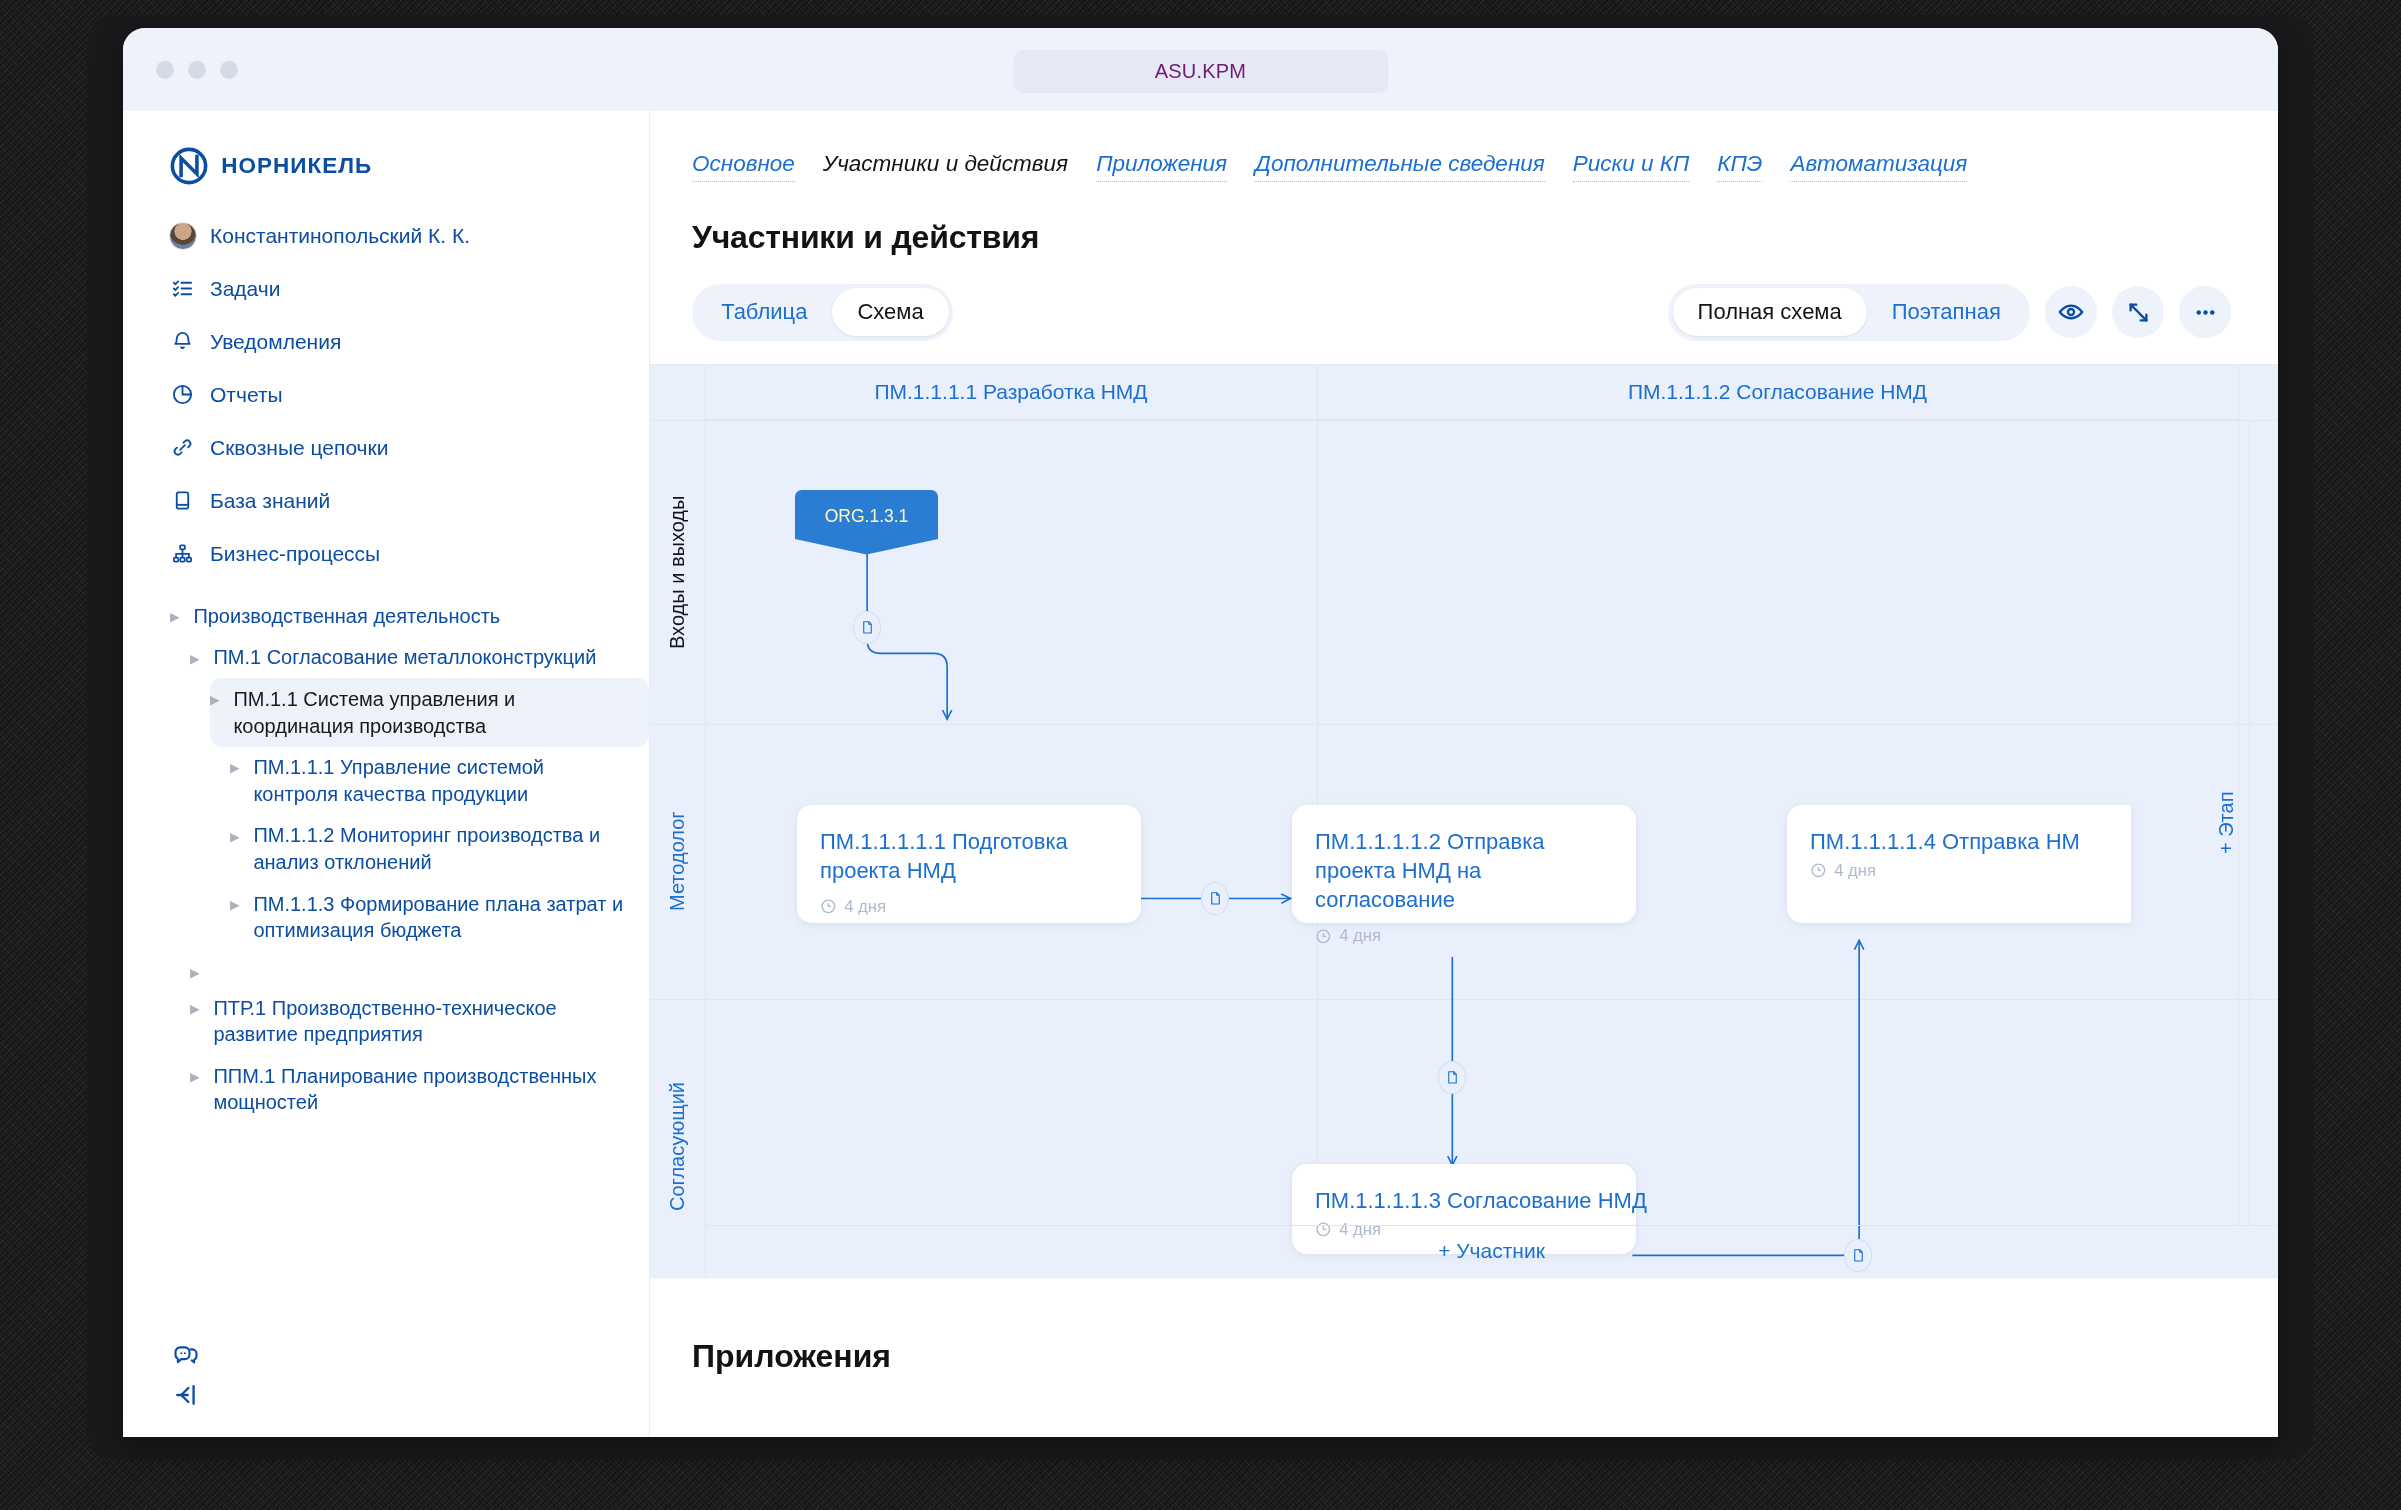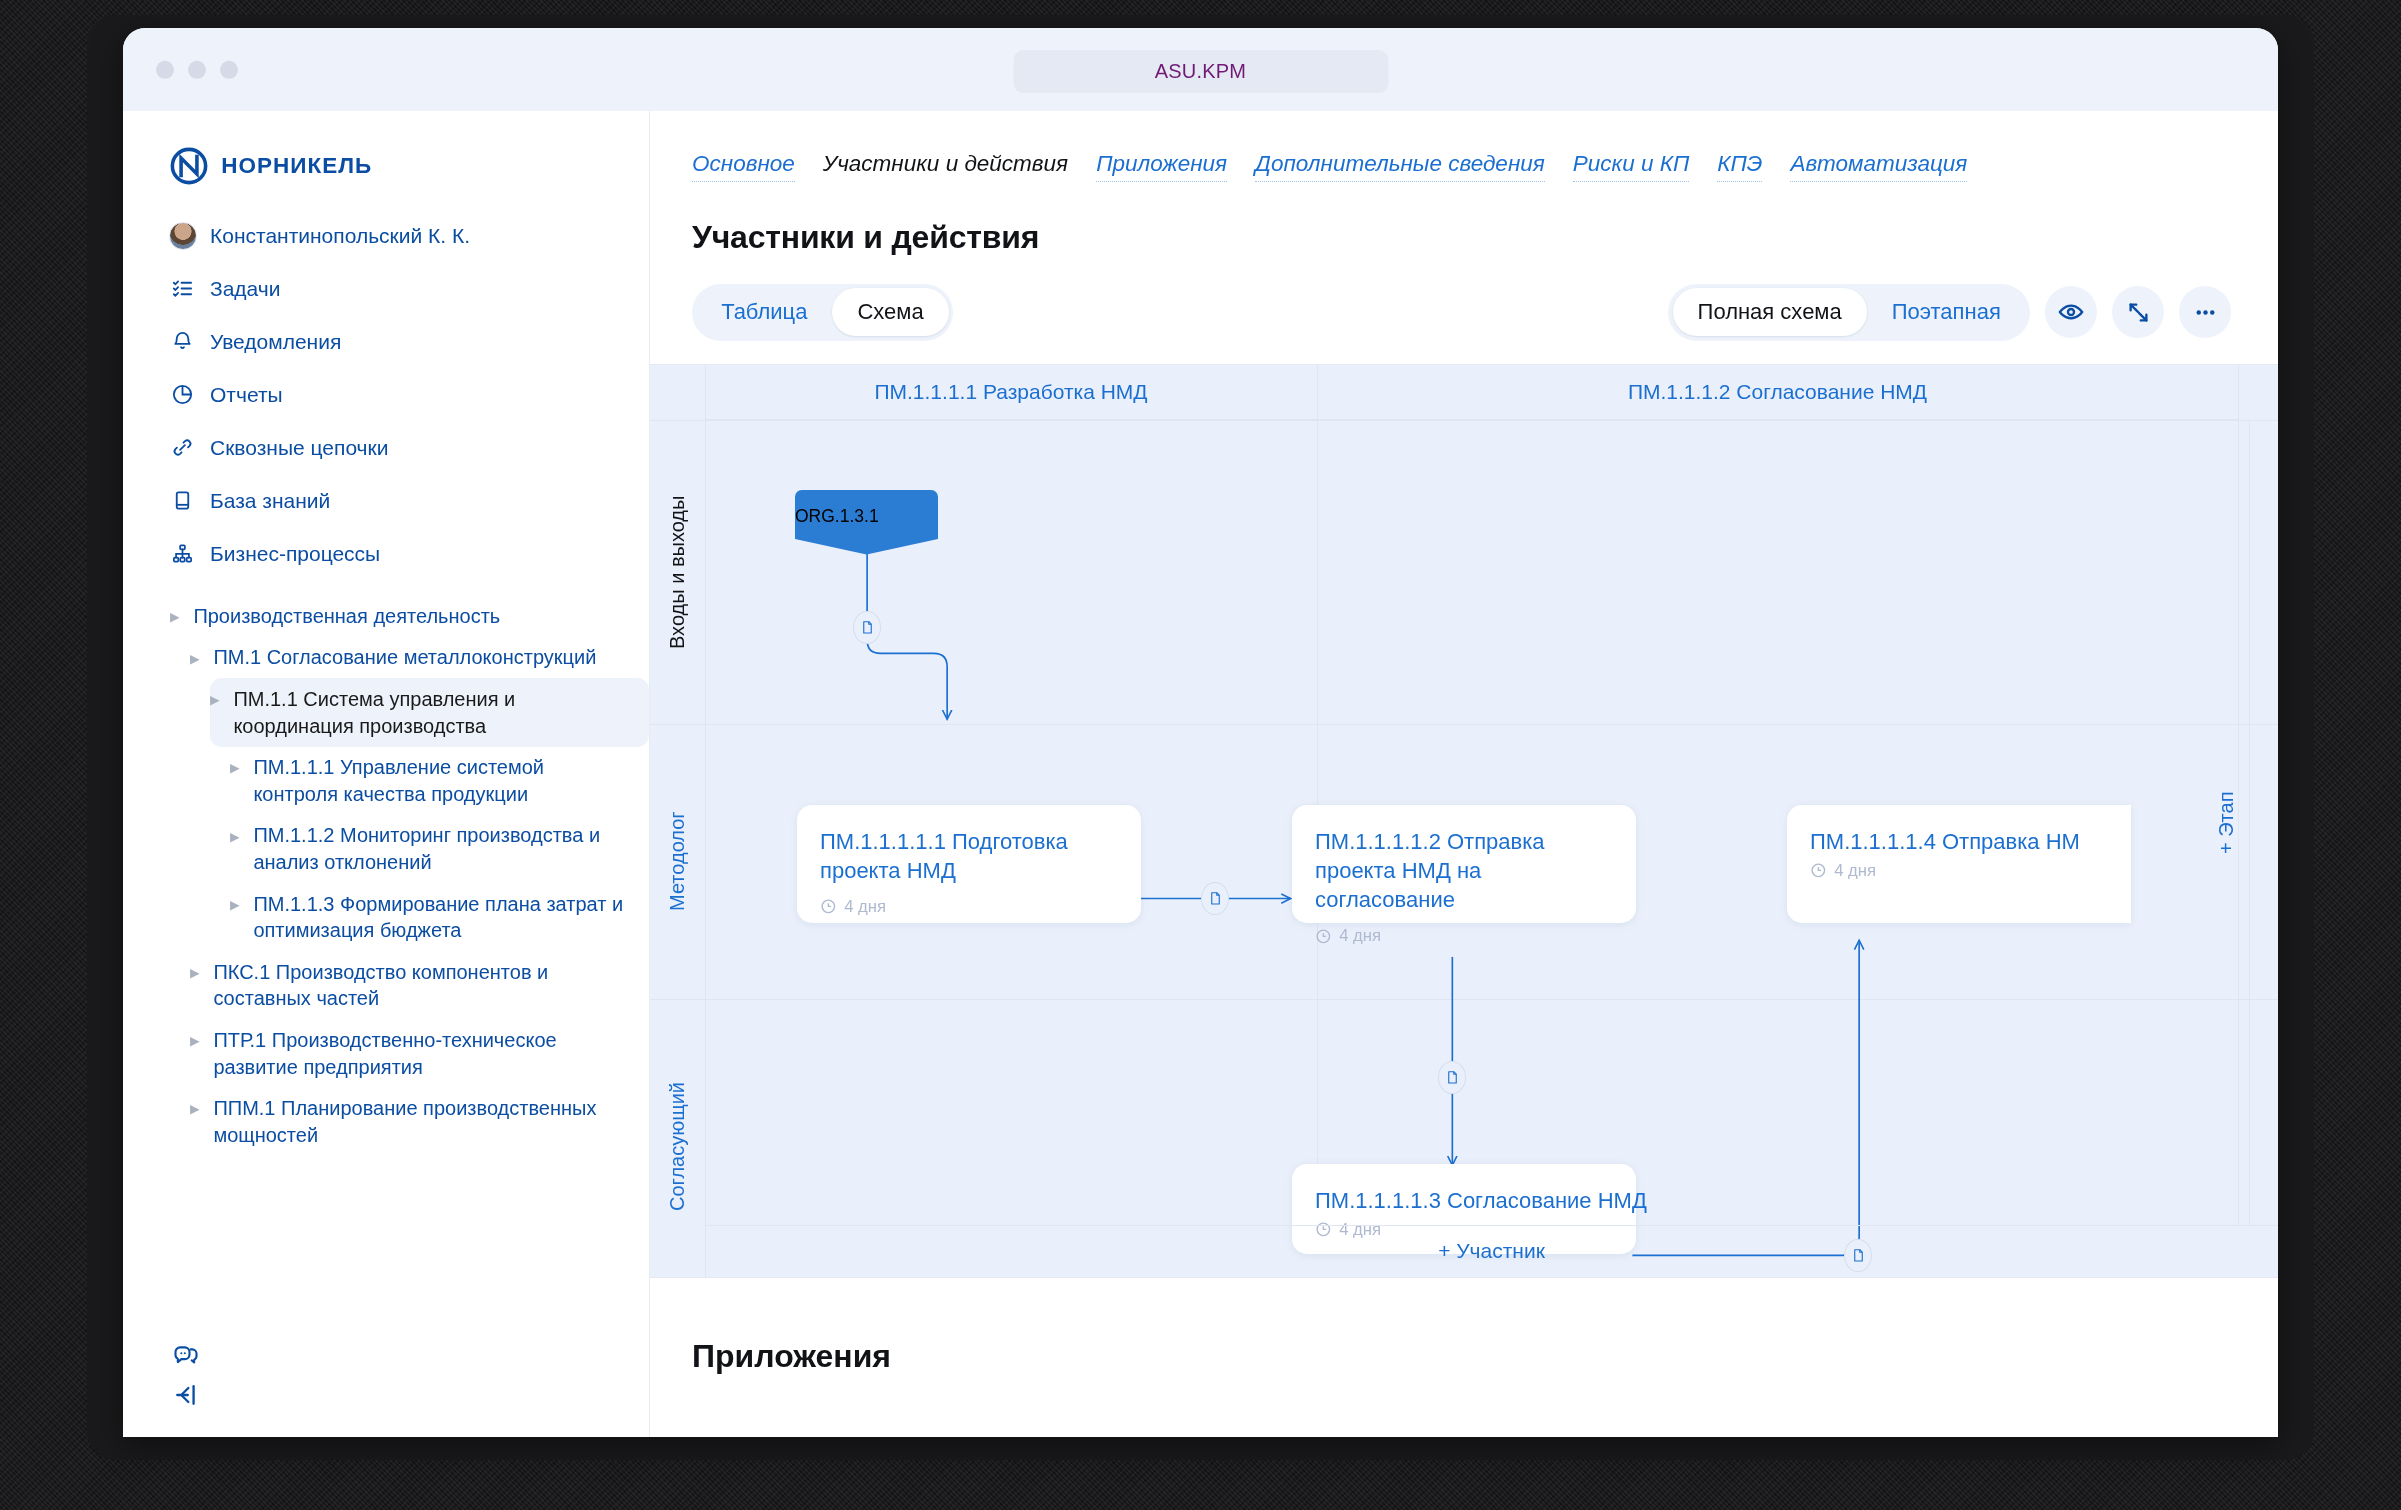--- a/index.html
+++ b/index.html
@@ -233,22 +233,22 @@
   .node-meta {
     margin-top: 11.7px; font-size: 16.7px; color: #aebad0;
     display: flex; align-items: center; gap: 7.5px;
   }
 
   #org-node {
     position: absolute;
     width: 143px; height: 65px;
     background: #2b7cd3;
     border-radius: 6.7px;
-    color: #000000; font-size: 17.5px;
-    display: flex; align-items: center; justify-content: flex-start;
+    color: #fef9c3; font-size: 17.5px;
+    display: flex; align-items: center; justify-content: center;
     clip-path: polygon(0 0, 100% 0, 100% 76%, 50% 100%, 0 76%);
     padding-bottom: 11.7px;
   }
 
   #add-stage {
     position: absolute; top: 55px; bottom: 52px; right: 28px;
     width: 47px;
     display: flex; align-items: center; justify-content: center;
     font-size: 20px; color: #1b6fd1;
     writing-mode: vertical-rl; transform: rotate(180deg);
@@ -403,21 +403,20 @@
             <div class="tree-node lvl3">
               <span class="caret">▶</span>
               <span>ПМ.1.1.2 Мониторинг производства и анализ отклонений</span>
             </div>
             <div class="tree-node lvl3">
               <span class="caret">▶</span>
               <span>ПМ.1.1.3 Формирование плана затрат и оптимизация бюджета</span>
             </div>
             <div class="tree-node lvl1">
               <span class="caret">▶</span>
-              <span>ПКС.1 Производство компонентов и составных частей</span>
             </div>
             <div class="tree-node lvl1">
               <span class="caret">▶</span>
               <span>ПТР.1 Производственно-техническое развитие предприятия</span>
             </div>
             <div class="tree-node lvl1">
               <span class="caret">▶</span>
               <span>ППМ.1 Планирование производственных мощностей</span>
             </div>
           </div>

